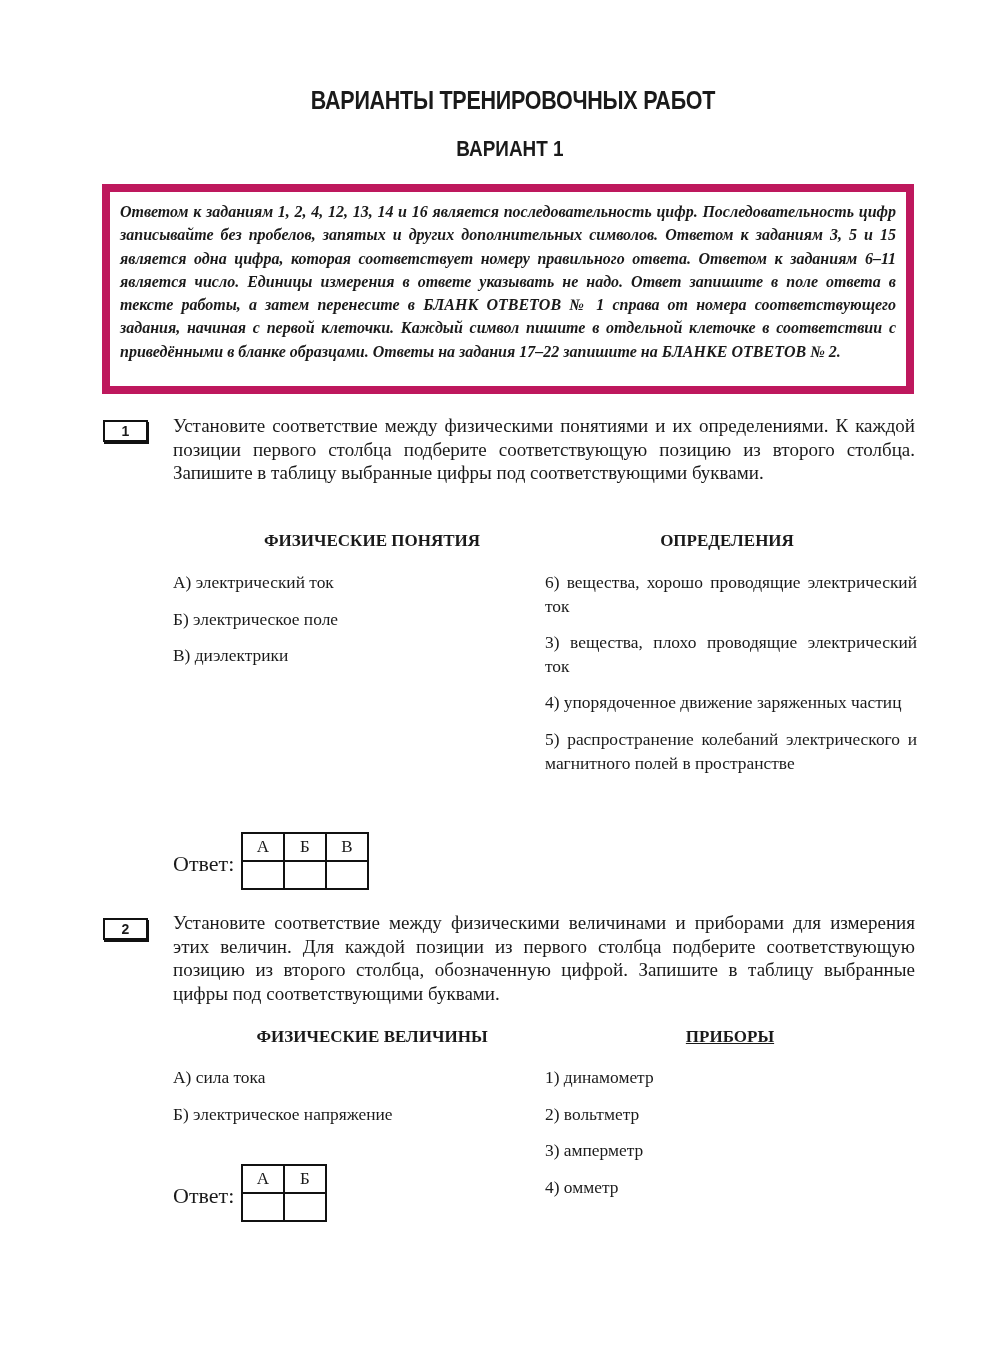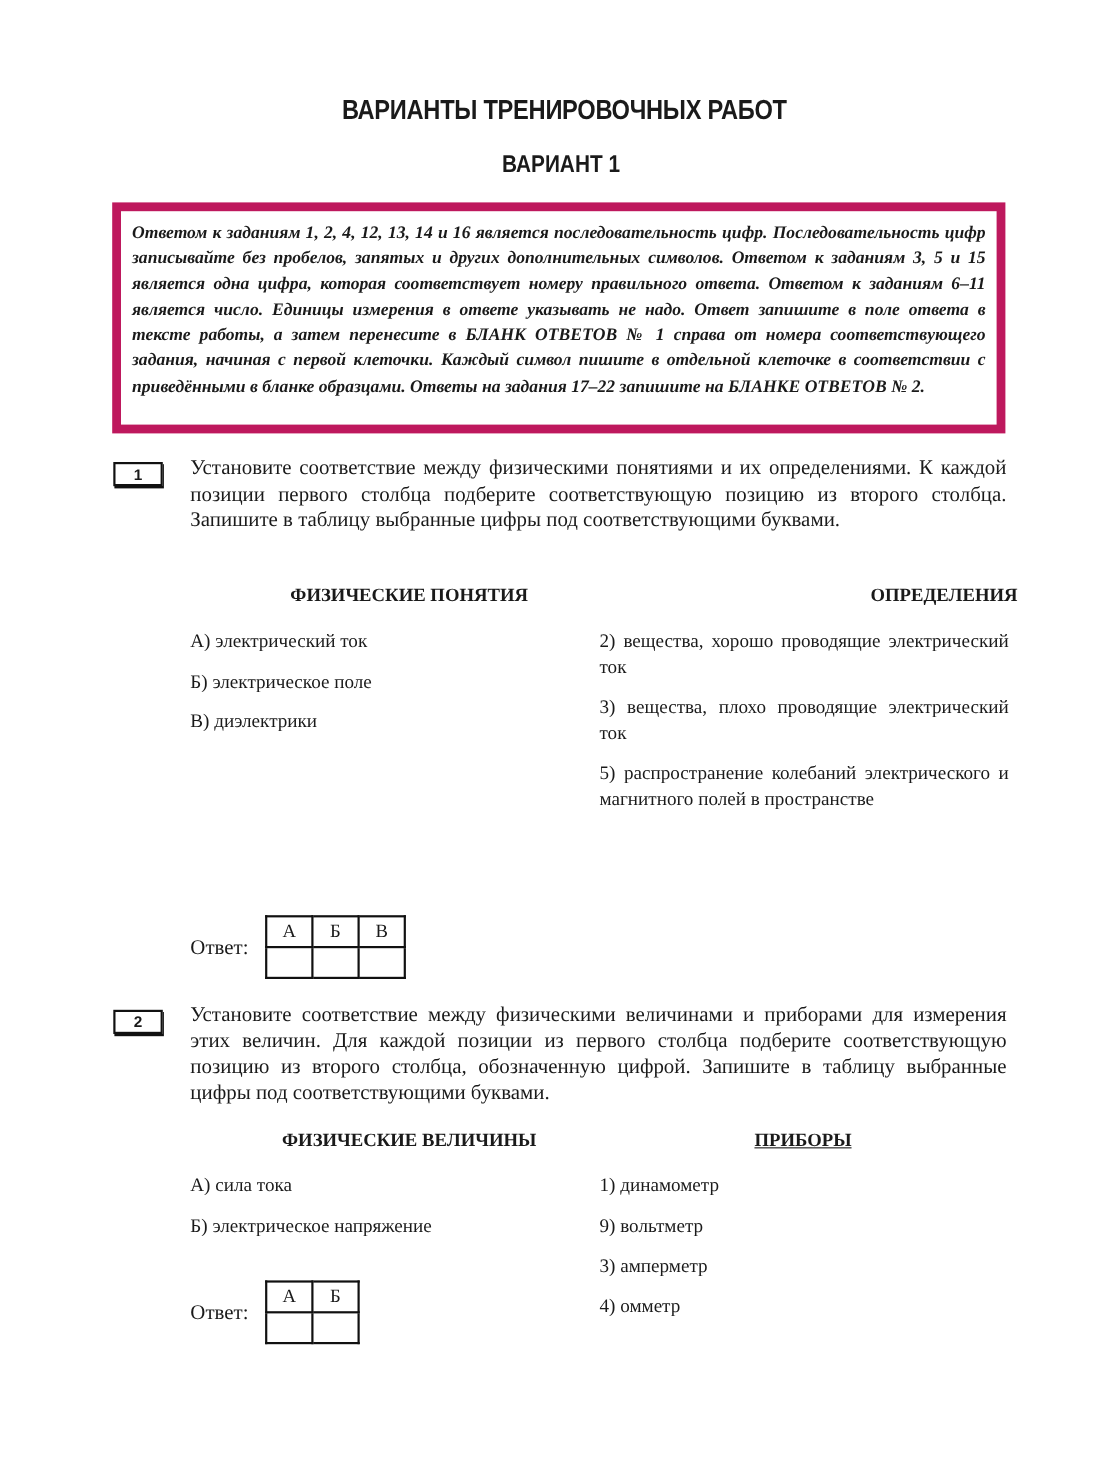--- a/index.html
+++ b/index.html
@@ -31,49 +31,50 @@
       position: absolute; left: 173px; width: 742px;
       font-family: "Liberation Serif", serif; font-size: 19px; line-height: 23.6px;
       text-align: justify;
     }
     .col-head {
       position: absolute; font-family: "Liberation Serif", serif; font-weight: bold; font-size: 17px;
       text-align: center;
     }
     .col-list { position: absolute; font-family: "Liberation Serif", serif; font-size: 17.4px; line-height: 23.6px; }
     .col-list div { text-align: justify; margin-top: 13px; }
-    .answer-label { position: absolute; left: 173px; font-family: "Liberation Serif", serif; font-size: 19px; }
+    .answer-label { position: absolute; left: 173px; font-family: "Liberation Serif", serif; font-size: 22px; }
     table.answer { position: absolute; border-collapse: collapse; }
     table.answer td {
       border: 2px solid #111; width: 40px; height: 26px; text-align: center;
       font-family: "Liberation Serif", serif; font-size: 17px; padding: 0;
     }
   </style>
 </head>
 <body>
 
 <div class="page-title">ВАРИАНТЫ ТРЕНИРОВОЧНЫХ РАБОТ</div>
 <div class="variant-title">ВАРИАНТ 1</div>
 
 <div class="instructions">Ответом к заданиям 1, 2, 4, 12, 13, 14 и 16 является последовательность цифр. Последовательность цифр записывайте без пробелов, запятых и других дополнительных символов. Ответом к заданиям 3, 5 и 15 является одна цифра, которая соответствует номеру правильного ответа. Ответом к заданиям 6–11 является число. Единицы измерения в ответе указывать не надо. Ответ запишите в поле ответа в тексте работы, а затем перенесите в БЛАНК ОТВЕТОВ № 1 справа от номера соответствующего задания, начиная с первой клеточки. Каждый символ пишите в отдельной клеточке в соответствии с приведёнными в бланке образцами. Ответы на задания 17–22 запишите на БЛАНКЕ ОТВЕТОВ № 2.</div>
 
 <div class="task-num" style="top:420px;">1</div>
 <div class="task-text" style="top:414px;">Установите соответствие между физическими понятиями и их определениями. К каждой позиции первого столбца подберите соответствующую позицию из второго столбца. Запишите в таблицу выбранные цифры под соответствующими буквами.</div>
 
 <div class="col-head" style="top:531px; left:173px; width:398px;text-align:center;">ФИЗИЧЕСКИЕ ПОНЯТИЯ</div>
-<div class="col-head" style="top:531px; left:555px; width:370px;text-align:right;">ОПРЕДЕЛЕНИЯ</div>
+<div class="col-head" style="top:531px; left:542px; width:370px;">ОПРЕДЕЛЕНИЯ</div>
 
 <div class="col-list" style="top:558px; left:173px; width:340px;">
   <div>А) электрический ток</div>
   <div>Б) электрическое поле</div>
   <div>В) диэлектрики</div>
 </div>
 <div class="col-list" style="top:558px; left:545px; width:372px;">
-  <div>2) вещества, хорошо проводящие электрический ток</div>
+  <div>6) вещества, хорошо проводящие электрический ток</div>
   <div>3) вещества, плохо проводящие электрический ток</div>
+  <div>4) упорядоченное движение заряженных частиц</div>
   <div>5) распространение колебаний электрического и магнитного полей в пространстве</div>
 </div>
 
 <div class="answer-label" style="top:851px;">Ответ:</div>
 <table class="answer" style="left:241px; top:832px;">
   <tbody>
       <tr>
     <td>А</td>
     <td>Б</td>
     <td>В</td>
@@ -91,21 +92,21 @@
 
 <div class="col-head" style="top:1027px; left:173px; width:398px;">ФИЗИЧЕСКИЕ ВЕЛИЧИНЫ</div>
 <div class="col-head" style="top:1027px; left:545px; width:370px;text-decoration:underline;">ПРИБОРЫ</div>
 
 <div class="col-list" style="top:1053px; left:173px; width:340px;">
   <div>А) сила тока</div>
   <div>Б) электрическое напряжение</div>
 </div>
 <div class="col-list" style="top:1053px; left:545px; width:372px;">
   <div>1) динамометр</div>
-  <div>9) вольтметр</div>
+  <div>2) вольтметр</div>
   <div>3) амперметр</div>
   <div>4) омметр</div>
 </div>
 
 <div class="answer-label" style="top:1183px;">Ответ:</div>
 <table class="answer" style="left:241px; top:1164px;">
   <tbody>
       <tr>
     <td>А</td>
     <td>Б</td>

